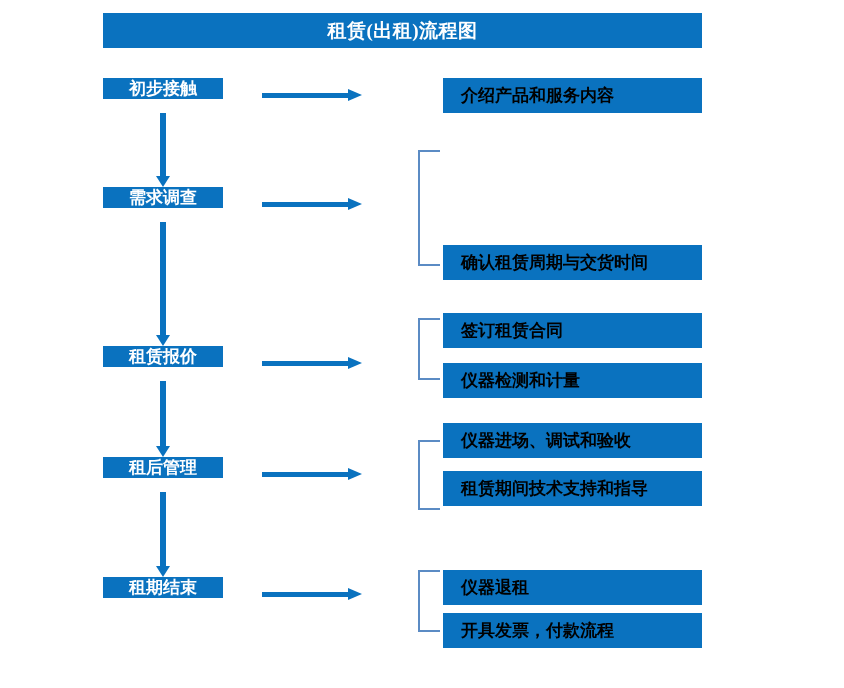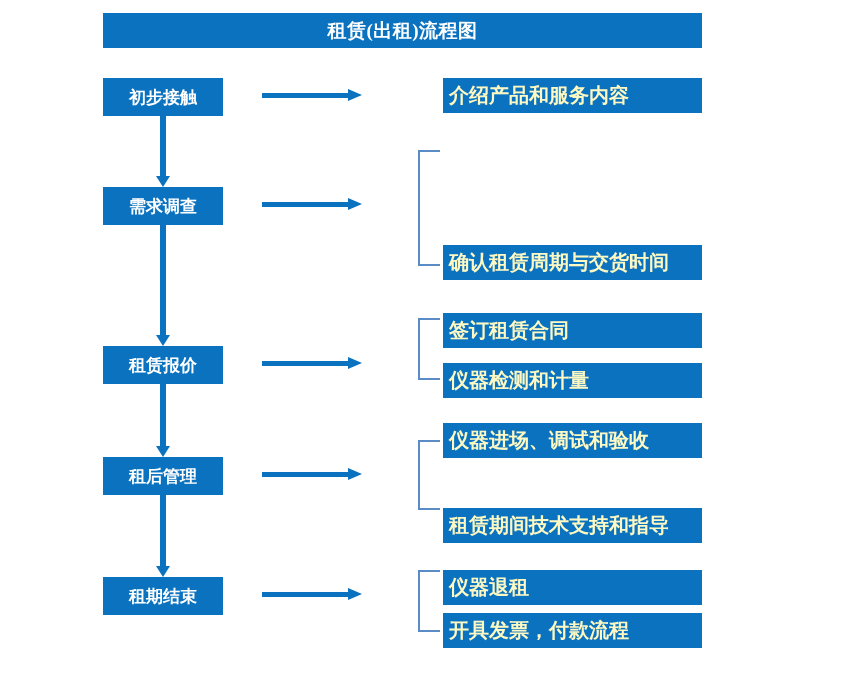--- a/index.html
+++ b/index.html
@@ -30,43 +30,43 @@
     display: flex;
     align-items: center;
     justify-content: center;
     letter-spacing: 0.5px;
     font-family: "Liberation Serif", "DejaVu Serif", serif;
   }
   .stage-box {
     position: absolute;
     left: 103px;
     width: 120px;
-    height: 38px;
+    height: 21px;
     background: #0A72BF;
     color: #ffffff;
     font-size: 17px;
     font-weight: bold;
     display: flex;
     align-items: center;
     justify-content: center;
     font-family: "Liberation Serif", "DejaVu Serif", serif;
   }
   .detail-box {
     position: absolute;
     left: 443px;
     width: 259px;
     height: 35px;
     background: #0A72BF;
-    color: #fef9c3;
-    font-size: 20px;
+    color: #000000;
+    font-size: 17px;
     font-weight: bold;
     display: flex;
     align-items: center;
     justify-content: flex-start;
-    padding-left: 6px;
+    padding-left: 18px;
     box-sizing: border-box;
     font-family: "Liberation Serif", "DejaVu Serif", serif;
   }
   
   .h-arrow {
     position: absolute;
     height: 12px;
     width: 100px;
   }
   .h-arrow .shaft {
@@ -194,19 +194,19 @@
 
 
   <div class="detail-box" style="top:245px;">确认租赁周期与交货时间</div>
 
   <div class="detail-box" style="top:313px;">签订租赁合同</div>
 
   <div class="detail-box" style="top:363px;">仪器检测和计量</div>
 
   <div class="detail-box" style="top:423px;">仪器进场、调试和验收</div>
 
-  <div class="detail-box" style="top:508px;">租赁期间技术支持和指导</div>
+  <div class="detail-box" style="top:471px;">租赁期间技术支持和指导</div>
 
   <div class="detail-box" style="top:570px;">仪器退租</div>
 
   <div class="detail-box" style="top:613px;">开具发票，付款流程</div>
 
 </div>
 
 </body></html>

